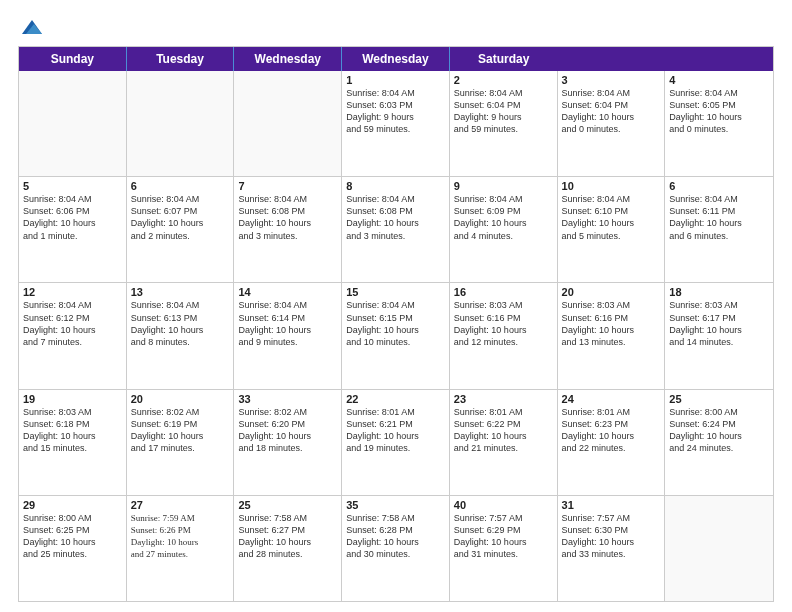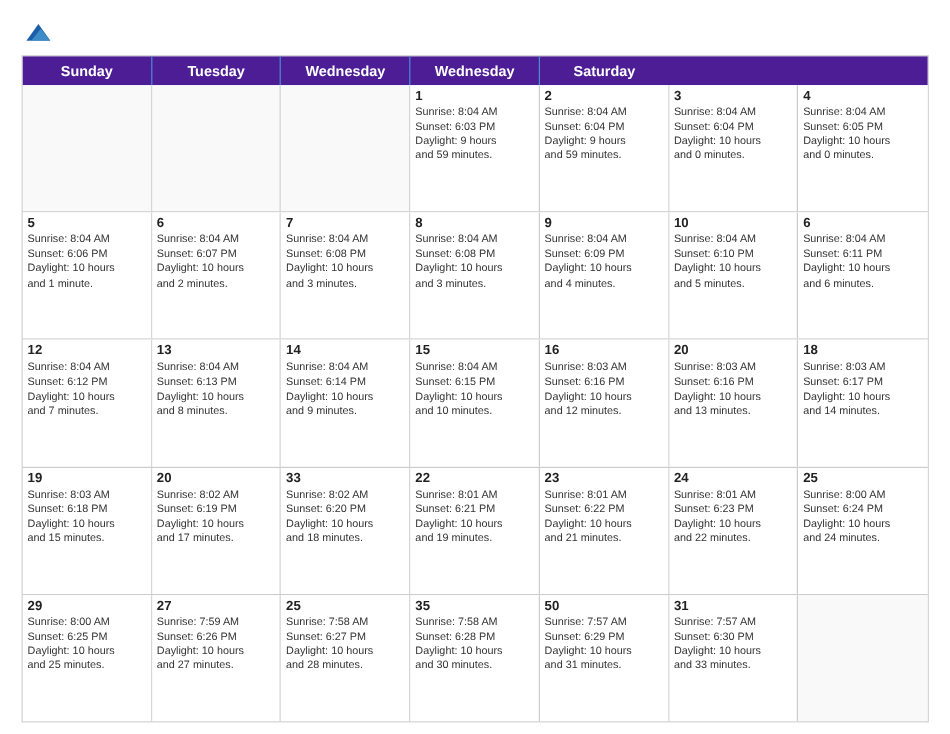--- a/index.html
+++ b/index.html
@@ -325,41 +325,41 @@
         <div class="cal-row">
           <div class="cal-cell">
             <span class="day-num">29</span>
             <div class="cell-info" style="white-space: pre-line;">Sunrise: 8:00 AM
 Sunset: 6:25 PM
 Daylight: 10 hours
 and 25 minutes.</div>
           </div>
           <div class="cal-cell">
             <span class="day-num">27</span>
-            <div class="cell-info" style="white-space: pre-line;">Sunrise: 7:59 AM
+            <div class="cell-info" style="white-space: pre-line; font-family: Liberation Serif, serif;">Sunrise: 7:59 AM
 Sunset: 6:26 PM
 Daylight: 10 hours
 and 27 minutes.</div>
           </div>
           <div class="cal-cell">
             <span class="day-num">25</span>
             <div class="cell-info" style="white-space: pre-line;">Sunrise: 7:58 AM
 Sunset: 6:27 PM
 Daylight: 10 hours
 and 28 minutes.</div>
           </div>
           <div class="cal-cell">
             <span class="day-num">35</span>
             <div class="cell-info" style="white-space: pre-line;">Sunrise: 7:58 AM
 Sunset: 6:28 PM
 Daylight: 10 hours
 and 30 minutes.</div>
           </div>
           <div class="cal-cell">
-            <span class="day-num">50</span>
+            <span class="day-num">40</span>
             <div class="cell-info" style="white-space: pre-line;">Sunrise: 7:57 AM
 Sunset: 6:29 PM
 Daylight: 10 hours
 and 31 minutes.</div>
           </div>
           <div class="cal-cell">
             <span class="day-num">31</span>
             <div class="cell-info" style="white-space: pre-line;">Sunrise: 7:57 AM
 Sunset: 6:30 PM
 Daylight: 10 hours

